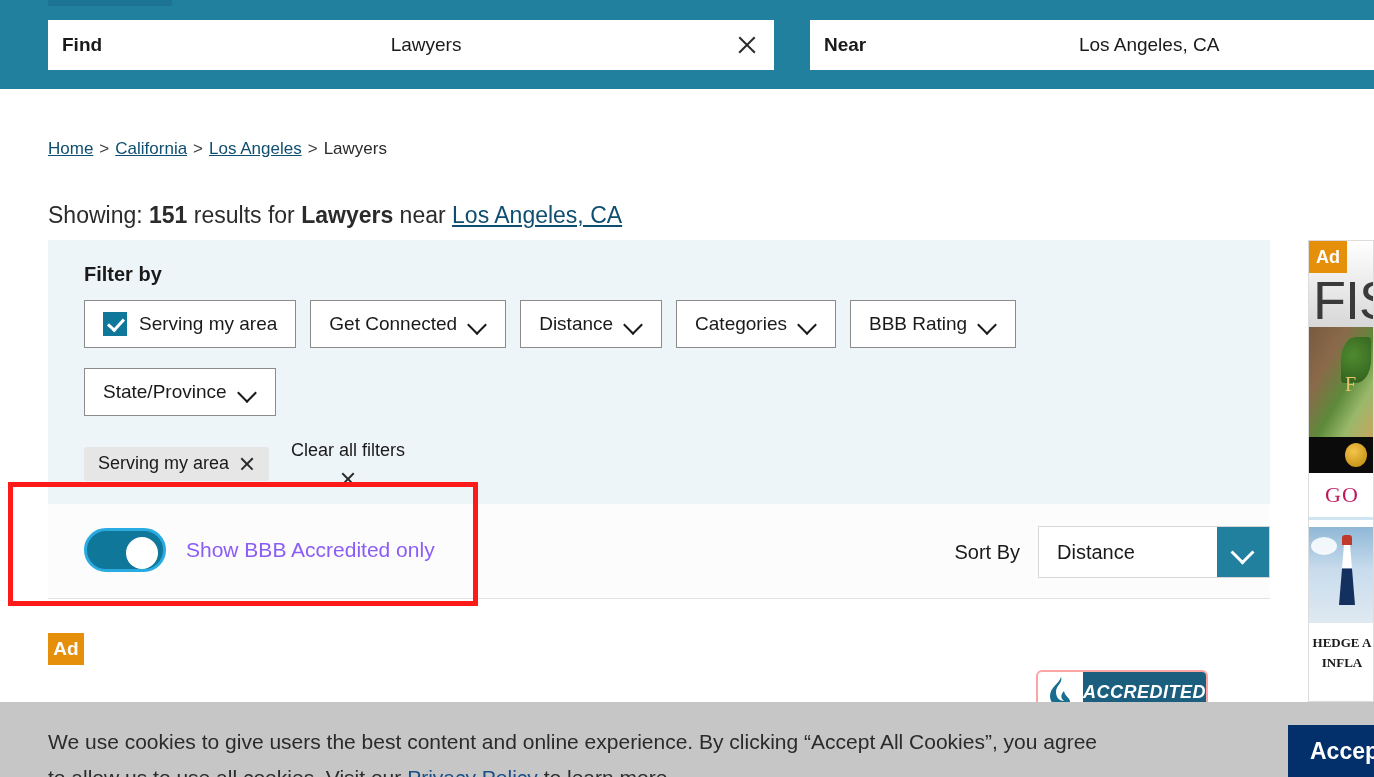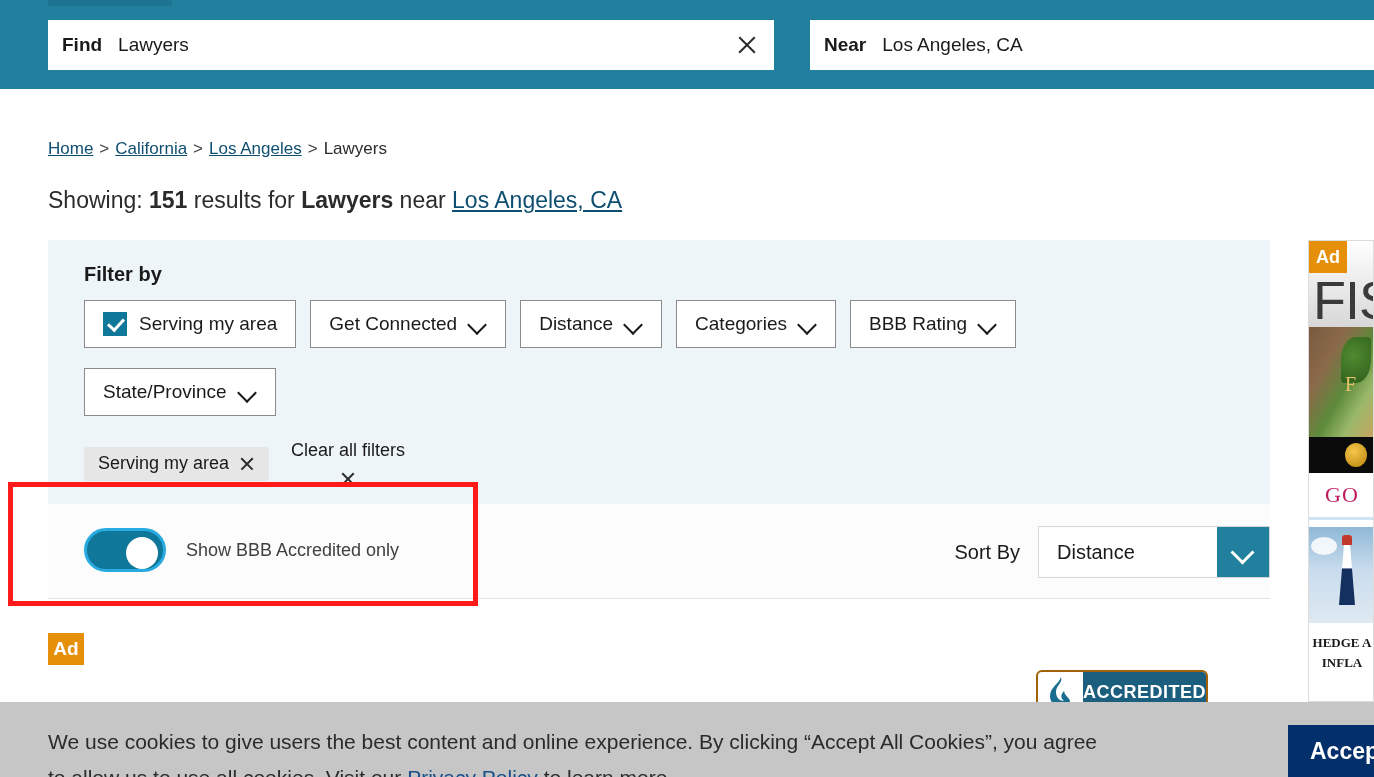--- a/index.html
+++ b/index.html
@@ -16,21 +16,21 @@
     position:absolute; left:0; top:0; width:1374px; height:89px;
     background:#22809f;
   }
   .tabstrip {
     position:absolute; left:48px; top:0; width:124px; height:6px;
     background:#1d7492;
   }
   .searchwrap { position:absolute; left:0; top:20px; width:1374px; height:50px; }
   .searchbox {
     position:absolute; height:50px; background:#ffffff;
-    display:flex; align-items:center; padding:0 14px;
+    display:flex; align-items:center; padding:0 14px;text-align:center;
   }
   .sb-find { left:48px; width:726px; }
   .sb-near { left:810px; width:620px; }
   .sb-label {
     font-size:19px; font-weight:bold; color:#1a1a1a; margin-right:16px;
     white-space:nowrap;
   }
   .sb-value { font-size:19px; color:#1a1a1a; white-space:nowrap; flex:1; }
   .clear-x {
     width:26px; height:26px; position:relative; cursor:pointer; flex:none;
@@ -48,21 +48,21 @@
     font-size:17px; color:#2b2b2b;
   }
   .breadcrumb a {
     color:#0e4e70; text-decoration:underline; cursor:pointer;text-align:center;
   }
   .breadcrumb .sep { color:#3c3c3c; margin:0 6px; }
   .breadcrumb .cur { color:#2b2b2b; }
 
   
   .showing {
-    position:absolute; left:48px; top:187px;
+    position:absolute; left:48px; top:202px;
     font-size:23px; color:#2b2b2b; white-space:nowrap;
   }
   .showing b { font-weight:bold; }
   .showing a { color:#0e4e70; text-decoration:underline; cursor:pointer; }
 
   
   .filterpanel {
     position:absolute; left:48px; top:240px; width:1222px; height:264px;
     background:#eef5f8;
   }
@@ -125,21 +125,21 @@
   }
   .toggle {
     width:82px; height:44px; border-radius:22px;
     border:3px solid #29abe2; background:#0f7799;
     position:relative; flex:none;
   }
   .toggle .knob {
     position:absolute; right:5px; top:6px; width:32px; height:32px;
     border-radius:50%; background:#ffffff;
   }
-  .toggle-label { font-size:18px; color:#404040; white-space:nowrap; }
+  .toggle-label { font-size:21px; color:#8b5cf6; white-space:nowrap; }
 
   .sortby {
     position:absolute; right:0px; top:22px; display:flex; align-items:center; gap:18px;
   }
   .sortby-label { font-size:20px; color:#1a1a1a;margin-left:24px; }
   .select {
     width:232px; height:52px; background:#ffffff; border:1px solid #d6d6d6;
     display:flex; align-items:center; cursor:pointer;
   }
   .select-value { flex:1; padding-left:18px; font-size:20px; color:#1a1a1a; }
@@ -166,22 +166,22 @@
     position:absolute; left:0px; top:18px; width:36px; height:32px;
     background:#e58f0a; color:#fff; font-size:19px; font-weight:bold;
     display:flex; align-items:center; justify-content:center;
   }
   .listing-title {
     position:absolute; left:36px; top:58px;
     font-size:29px; color:#1b6d8f; cursor:pointer; white-space:nowrap;
   }
   .accredited-badge {
     position:absolute; left:988px; top:55px; width:172px; height:44px;
-    border:2px solid #a16207; border-radius:6px; overflow:hidden;
-    display:flex; background:#ffffff;
+    border:2px solid #fca5a5; border-radius:6px; overflow:hidden;
+    display:flex; background:#ffffff;font-style:italic;
   }
   .ab-flame { width:52px; display:flex; align-items:center; justify-content:center; }
   .ab-flame svg { width:24px; height:30px; }
   .ab-text {
     flex:1; background:#1b5e7e; color:#fff; font-size:18px; font-weight:bold;
     display:flex; align-items:center; justify-content:center; letter-spacing:0.5px;
   }
 
   
   .adrail {

